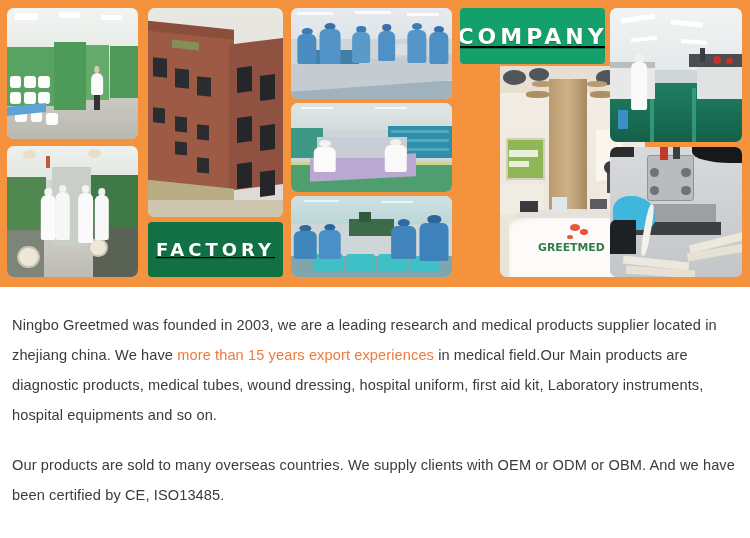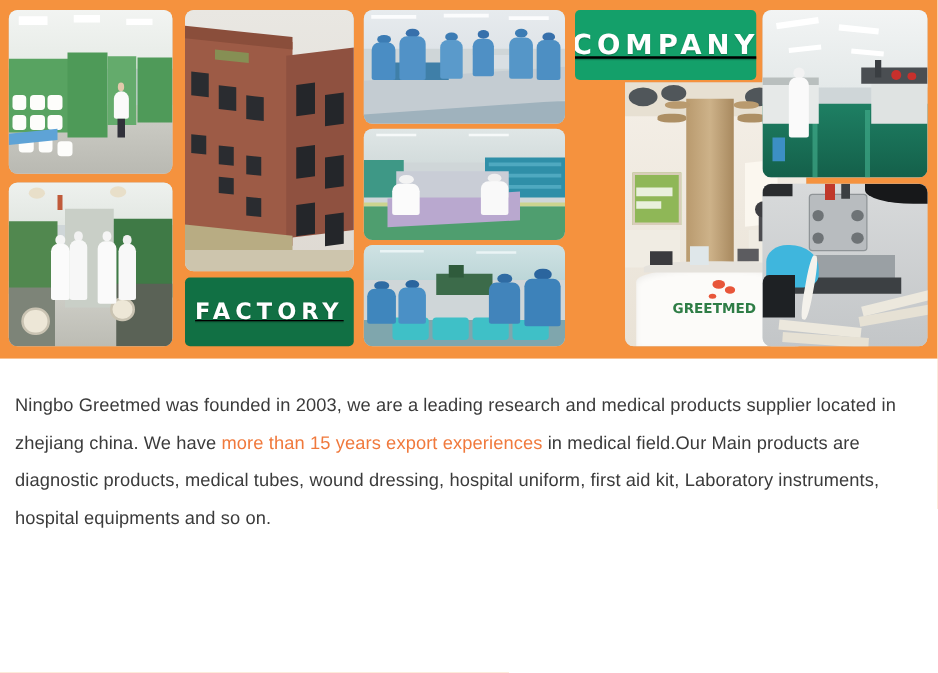--- a/index.html
+++ b/index.html
@@ -384,13 +384,14 @@
     <div class="rect" style="left:10%;top:86%;width:50%;height:6%;background:#ece8dd;transform:rotate(6deg);"></div>
     <div class="rect" style="left:12%;top:93%;width:52%;height:6%;background:#e6e1d4;transform:rotate(4deg);"></div>
   </div>
 
 </div>
 
 <div id="textblock">
   <p>
     <span>Ningbo Greetmed was founded in 2003, we are a leading research and medical products supplier located in zhejiang china. We have </span><span class="hl">more than 15 years export experiences</span><span> in medical field.Our Main products are diagnostic products, medical tubes, wound dressing, hospital uniform, first aid kit, Laboratory instruments, hospital equipments and so on.</span>
   </p>
+  <p>Our products are sold to many overseas countries. We supply clients with OEM or ODM or OBM. And we have been certified by CE, ISO13485.</p>
 </div>
 
 </body></html>

